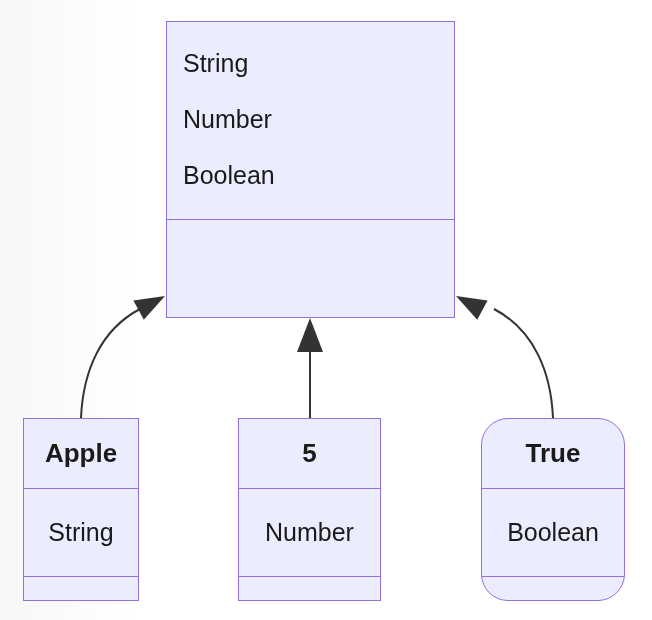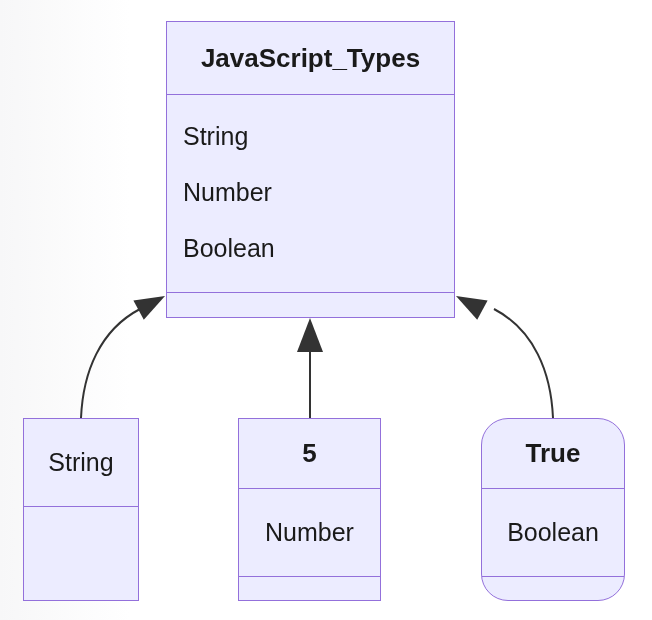--- a/index.html
+++ b/index.html
@@ -72,30 +72,30 @@
       <polygon points="310,318 297,352 323,352" fill="#333333"></polygon>
     </g>
 
     <g>
       <path d="M 553 418 C 551 372, 534 330, 494 309" fill="none" stroke="#333333" stroke-width="2"></path>
       <polygon points="456,296 477.2,319.8 487.6,300.4" fill="#333333"></polygon>
     </g>
   </svg>
 
   <div class="class-node node-main">
-    <div class="node-title">JavaScript_Types</div>
     <div class="node-members">
       <div class="member">String</div>
       <div class="member">Number</div>
       <div class="member">Boolean</div>
     </div>
     <div class="node-methods"></div>
   </div>
 
   <div class="class-node node-instance node-apple">
+    <div class="node-title">Apple</div>
     <div class="node-members">
       <span class="member">String</span>
     </div>
     <div class="node-methods"></div>
   </div>
 
   <div class="class-node node-instance node-five">
     <div class="node-title">5</div>
     <div class="node-members">
       <span class="member">Number</span>

